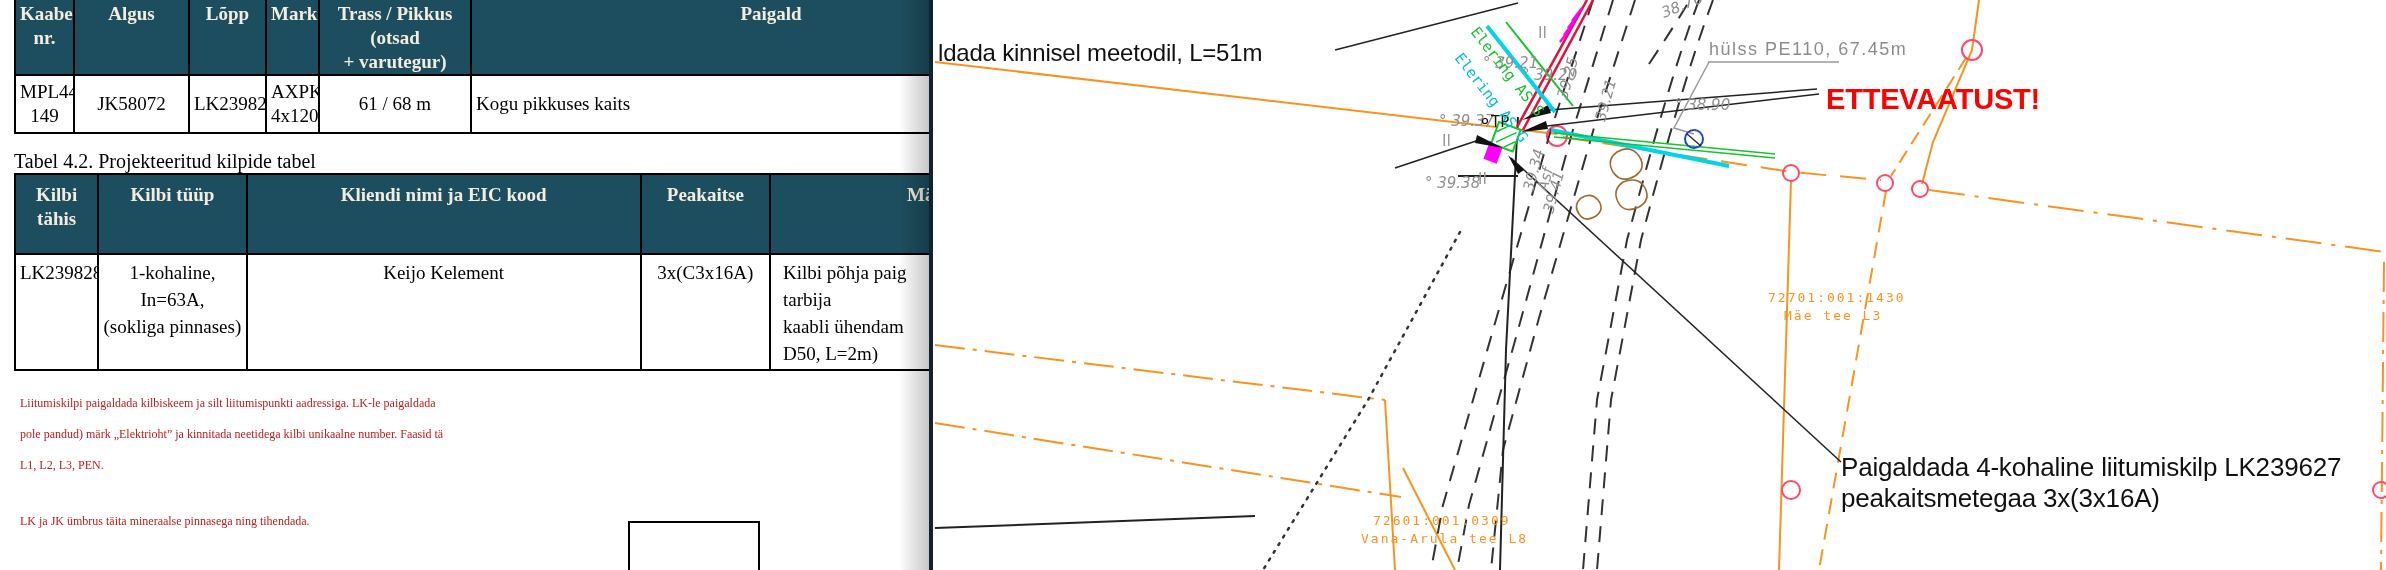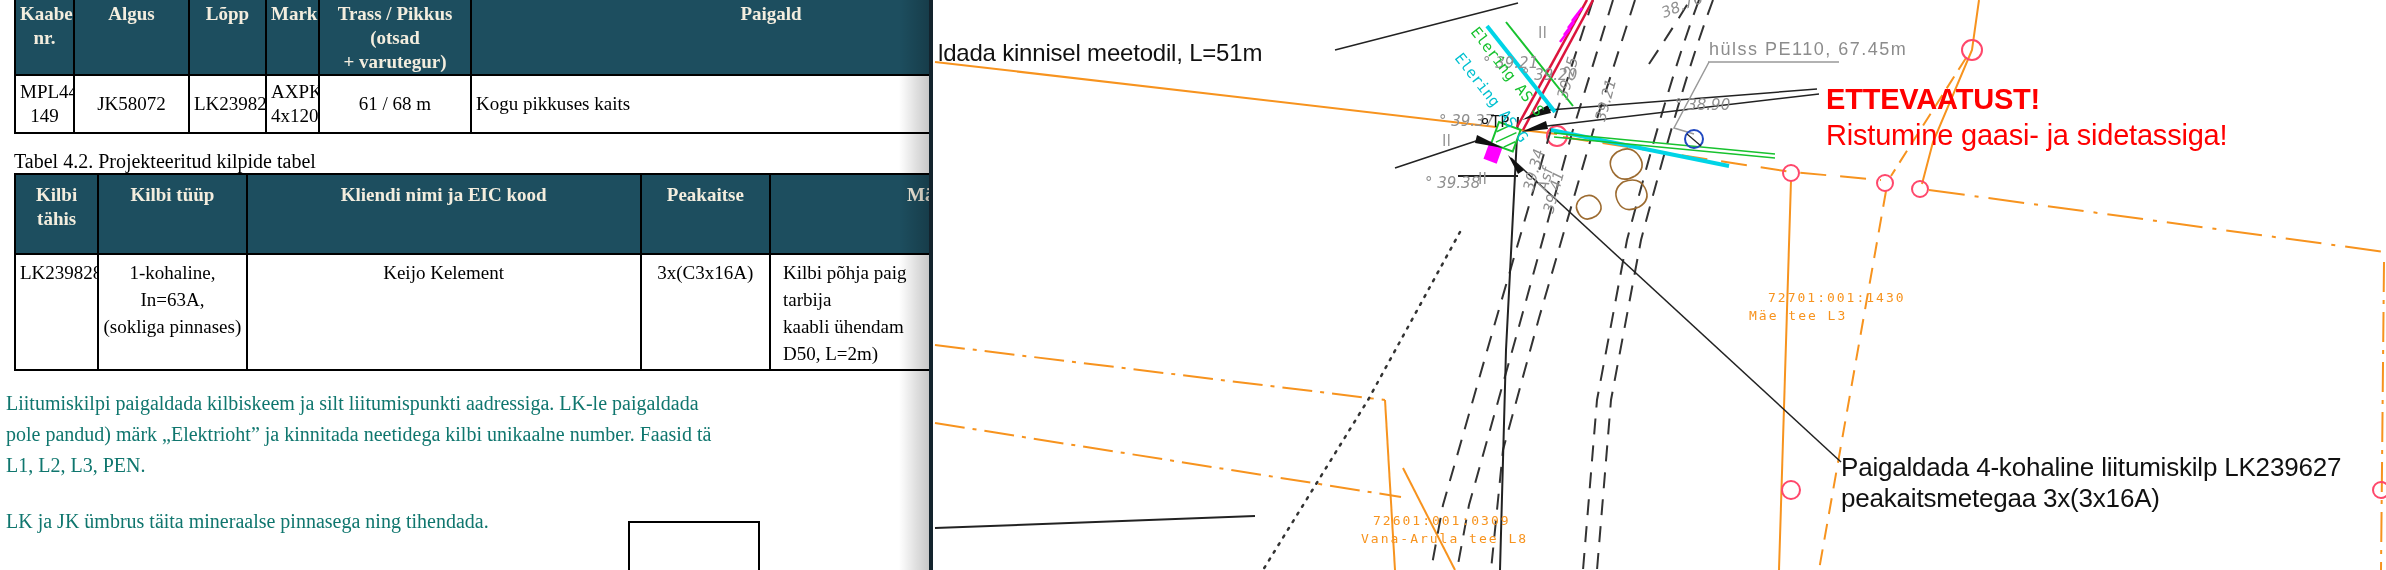--- a/index.html
+++ b/index.html
@@ -22,40 +22,40 @@
   #table41 td{height:56px;vertical-align:middle;}
   #table41 td.cell-left{text-align:left;padding-left:4px;margin-left:41px;}
   #table42{left:14px;top:173px;width:1118px;}
   #table42 th{height:70px;vertical-align:top;padding-top:8px;margin-top:12px;}
   #table42 td{height:110px;vertical-align:top;padding-top:4px;line-height:27px;}
   #table42 th.h-notes{text-align:left;padding-left:136px;}
   #table42 td.cell-notes{text-align:left;padding-left:12px;}
 
   .caption{position:absolute;left:14px;top:150px;font-size:20px;color:#000;}
   .caption b{font-weight:normal;}
-  .para{position:absolute;left:6px;font-size:20px;line-height:31px;color:#0f766e;
+  .para{position:absolute;left:20px;font-size:12px;line-height:31px;color:#b91c1c;
       white-space:pre-line;width:1300px;}
   #para1{top:388px;}
   #para2{top:506px;}
   #doc-bottom-box{position:absolute;left:628px;top:521px;width:128px;height:60px;
       border:2px solid #000;background:#fff;}
 
   
   #map-pane{position:absolute;left:933px;top:0;width:1453px;height:570px;background:#fff;overflow:hidden;}
   #map-svg{position:absolute;left:0;top:0;}
   .mtext{position:absolute;font-family:"Liberation Sans",sans-serif;color:#111;
       white-space:pre-line;letter-spacing:-0.2px;}
   #note-method{left:5px;top:39px;font-size:24px;}
   #note-pit{left:40px;top:162px;width:420px;font-size:27px;line-height:32px;text-align:right;}
   #note-kilp{left:908px;top:452px;font-size:26px;line-height:31px;}
   #warning-title{left:893px;top:83px;font-size:29px;font-weight:bold;color:#ff0000;}
   #warning-body{left:893px;top:119px;font-size:29px;color:#ff0000;}
   #sleeve-label{left:776px;top:39px;font-size:18px;color:#8c8c8c;letter-spacing:1.5px;}
   .cad-orange{font-family:"DejaVu Sans Mono",monospace;color:#f7931e;font-size:13px;letter-spacing:2px;}
-  #cad1-code{left:835px;top:290px;} #cad1-name{left:816px;top:308px;}
+  #cad1-code{left:835px;top:290px;} #cad1-name{left:851px;top:308px;}
   #cad2-code{left:440px;top:513px;} #cad2-name{left:428px;top:531px;}
 
   .svg-elev{font-family:"DejaVu Sans",sans-serif;font-style:italic;font-size:15px;fill:#8f8f8f;}
   .svg-cadlbl{font-family:"DejaVu Sans Mono",monospace;font-size:15px;}
 </style>
 </head>
 <body>
 
 <div id="doc-pane">
 
@@ -255,21 +255,20 @@
   <g>
     <circle cx="552" cy="121" r="2.5" fill="none" stroke="#111" stroke-width="1.2"></circle>
     <text x="558" y="127" font-size="15" fill="#111" font-family="DejaVu Sans,sans-serif">TP</text>
   </g>
   <text class="svg-cadlbl" transform="translate(537,32) rotate(52)" fill="#17c22e">Elering AS S</text>
   <text class="svg-cadlbl" transform="translate(521,58) rotate(52)" fill="#00c0d0">Elering AS G</text>
 </svg>
 
   <div class="mtext" id="note-method">ldada kinnisel meetodil, L=51m</div>
   <div class="mtext" id="warning-title">ETTEVAATUST!</div>
-  <div class="mtext" id="warning-body">Ristumine gaasi- ja sidetassiga!</div>
   <div class="mtext" id="sleeve-label">hülss PE110, 67.45m</div>
   <div class="mtext cad-orange" id="cad1-code">72701:001:1430</div>
   <div class="mtext cad-orange" id="cad1-name">Mäe tee L3</div>
   <div class="mtext cad-orange" id="cad2-code">72601:001:0309</div>
   <div class="mtext cad-orange" id="cad2-name">Vana-Arula tee L8</div>
   <div class="mtext" id="note-kilp">Paigaldada 4-kohaline liitumiskilp LK239627
 peakaitsmetegaa 3x(3x16A)</div>
 </div>
 
 </body></html>

